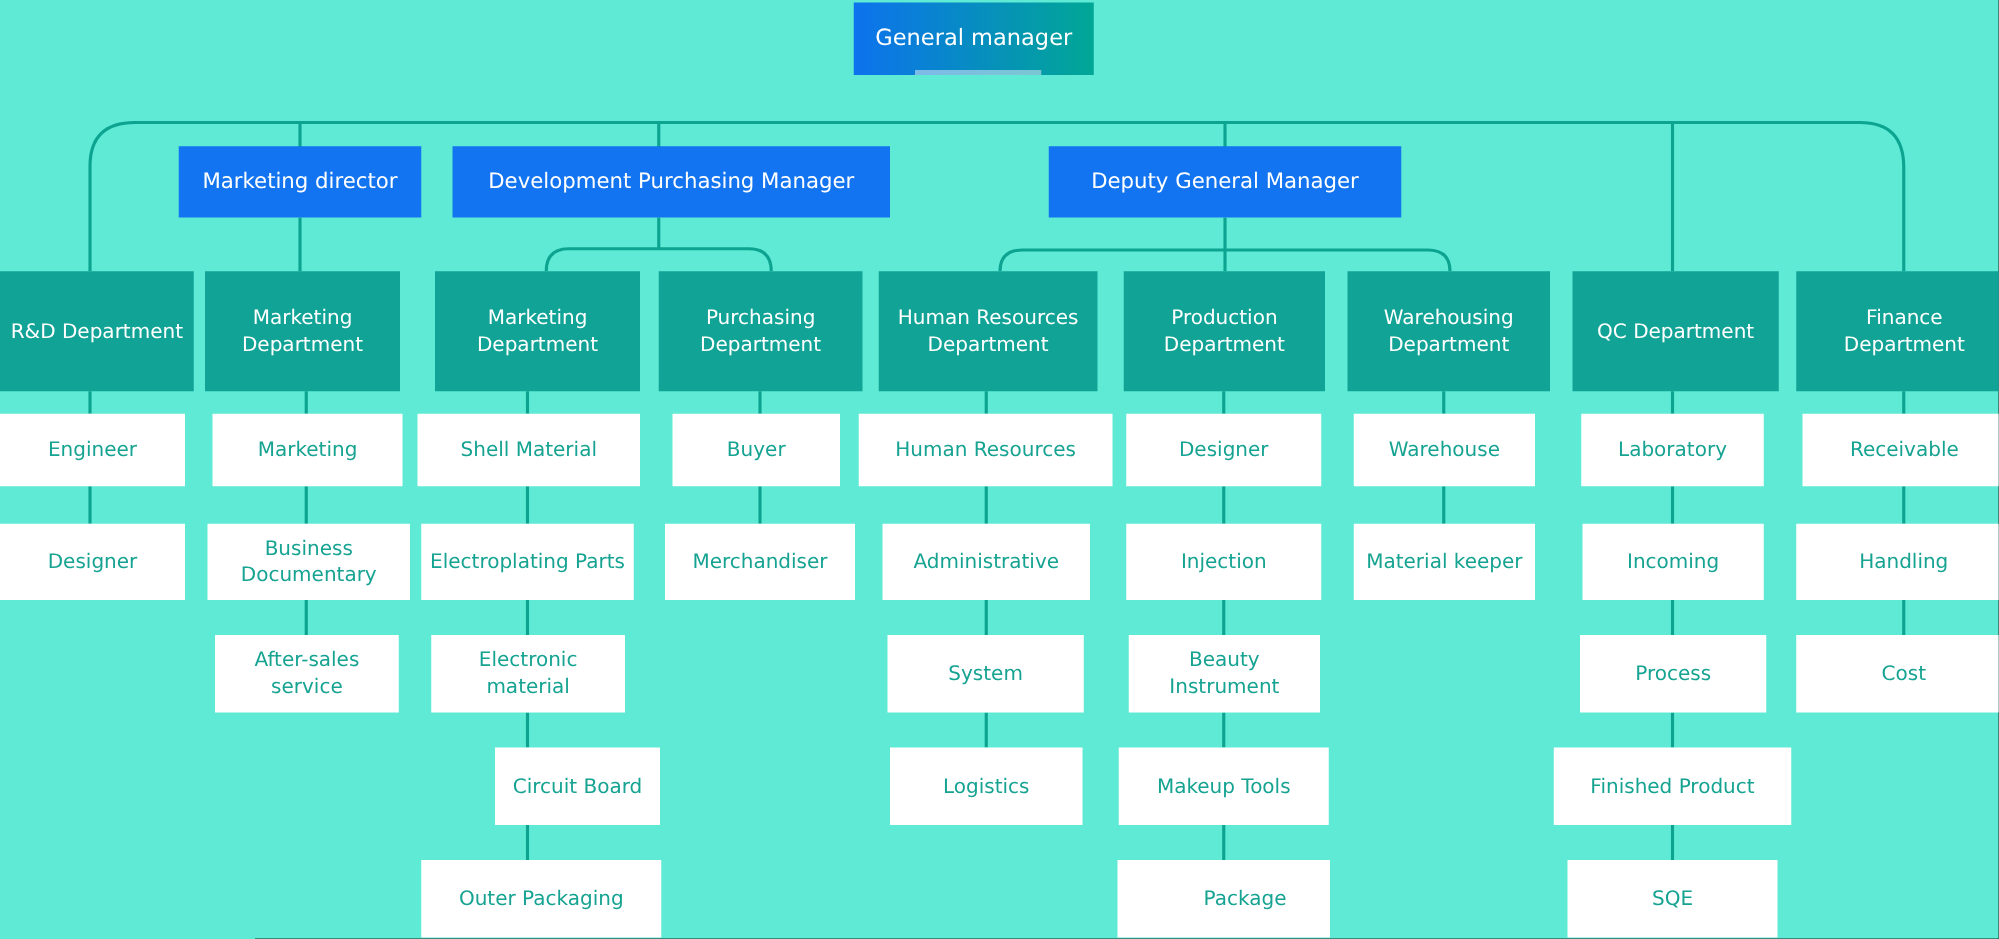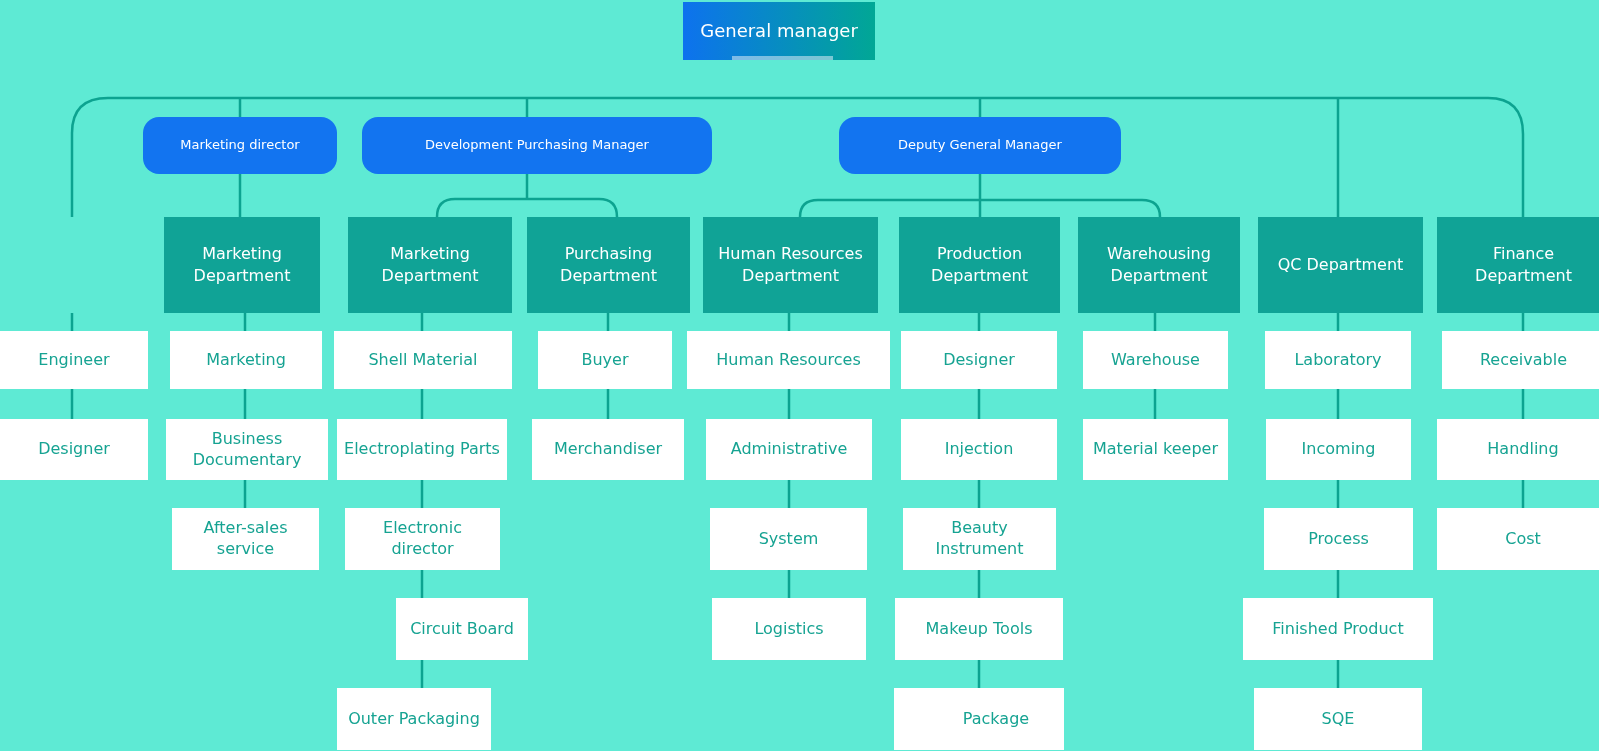--- a/index.html
+++ b/index.html
@@ -15,21 +15,21 @@
     text-align:center;line-height:1.3;
   }
   .root{
     background:linear-gradient(90deg,var(--gradient-left,#0d72ee),var(--gradient-right,#01a795));
     color:#fff;font-size:18px;
   }
   .root .shine{
     position:absolute;bottom:0;left:49px;width:101px;height:4px;
     background:rgba(220,235,245,.55);
   }
-  .blue{background:var(--accent-blue,#1274f0);color:#fff;font-size:13px;border-radius:16px;}
+  .blue{background:var(--accent-blue,#1274f0);color:#fff;font-size:17px;}
   .teal{background:var(--accent-teal,#10a396);color:#fff;font-size:16px;padding:2px 8px;line-height:1.35;}
   .white{background:#fff;color:var(--child-text,#16a392);font-size:16px;padding:2px 6px;}
 </style>
 </head>
 <body>
 
 <div id="org-canvas">
 
   <svg id="connector-svg" width="1599" height="751" viewBox="0 0 1599 751">
 
@@ -65,20 +65,23 @@
   <div class="node blue" style="left:143px;top:117px;width:194px;height:57px;">
     <span>Marketing director</span>
   </div>
   <div class="node blue" style="left:362px;top:117px;width:350px;height:57px;">
     <span>Development Purchasing Manager</span>
   </div>
   <div class="node blue" style="left:839px;top:117px;width:282px;height:57px;">
     <span>Deputy General Manager</span>
   </div>
 
+  <div class="node teal" style="left:0px;top:217px;width:155px;height:96px;">
+    <span>R&amp;D Department</span>
+  </div>
   <div class="node teal" style="left:164px;top:217px;width:156px;height:96px;">
     <span>Marketing Department</span>
   </div>
   <div class="node teal" style="left:348px;top:217px;width:164px;height:96px;">
     <span>Marketing Department</span>
   </div>
   <div class="node teal" style="left:527px;top:217px;width:163px;height:96px;">
     <span>Purchasing Department</span>
   </div>
   <div class="node teal" style="left:703px;top:217px;width:175px;height:96px;">
@@ -114,26 +117,26 @@
     <span>After-sales service</span>
   </div>
 
   <div class="node white" style="left:334px;top:331px;width:178px;height:58px;">
     <span>Shell Material</span>
   </div>
   <div class="node white" style="left:337px;top:419px;width:170px;height:61px;">
     <span>Electroplating Parts</span>
   </div>
   <div class="node white" style="left:345px;top:508px;width:155px;height:62px;">
-    <span>Electronic director</span>
+    <span>Electronic material</span>
   </div>
   <div class="node white" style="left:356px;top:598px;width:132px;height:62px;margin-left:40px;">
     <span>Circuit Board</span>
   </div>
-  <div class="node white" style="left:337px;top:688px;width:154px;height:62px;">
+  <div class="node white" style="left:337px;top:688px;width:192px;height:62px;">
     <span>Outer Packaging</span>
   </div>
 
   <div class="node white" style="left:538px;top:331px;width:134px;height:58px;">
     <span>Buyer</span>
   </div>
   <div class="node white" style="left:532px;top:419px;width:152px;height:61px;">
     <span>Merchandiser</span>
   </div>
 

